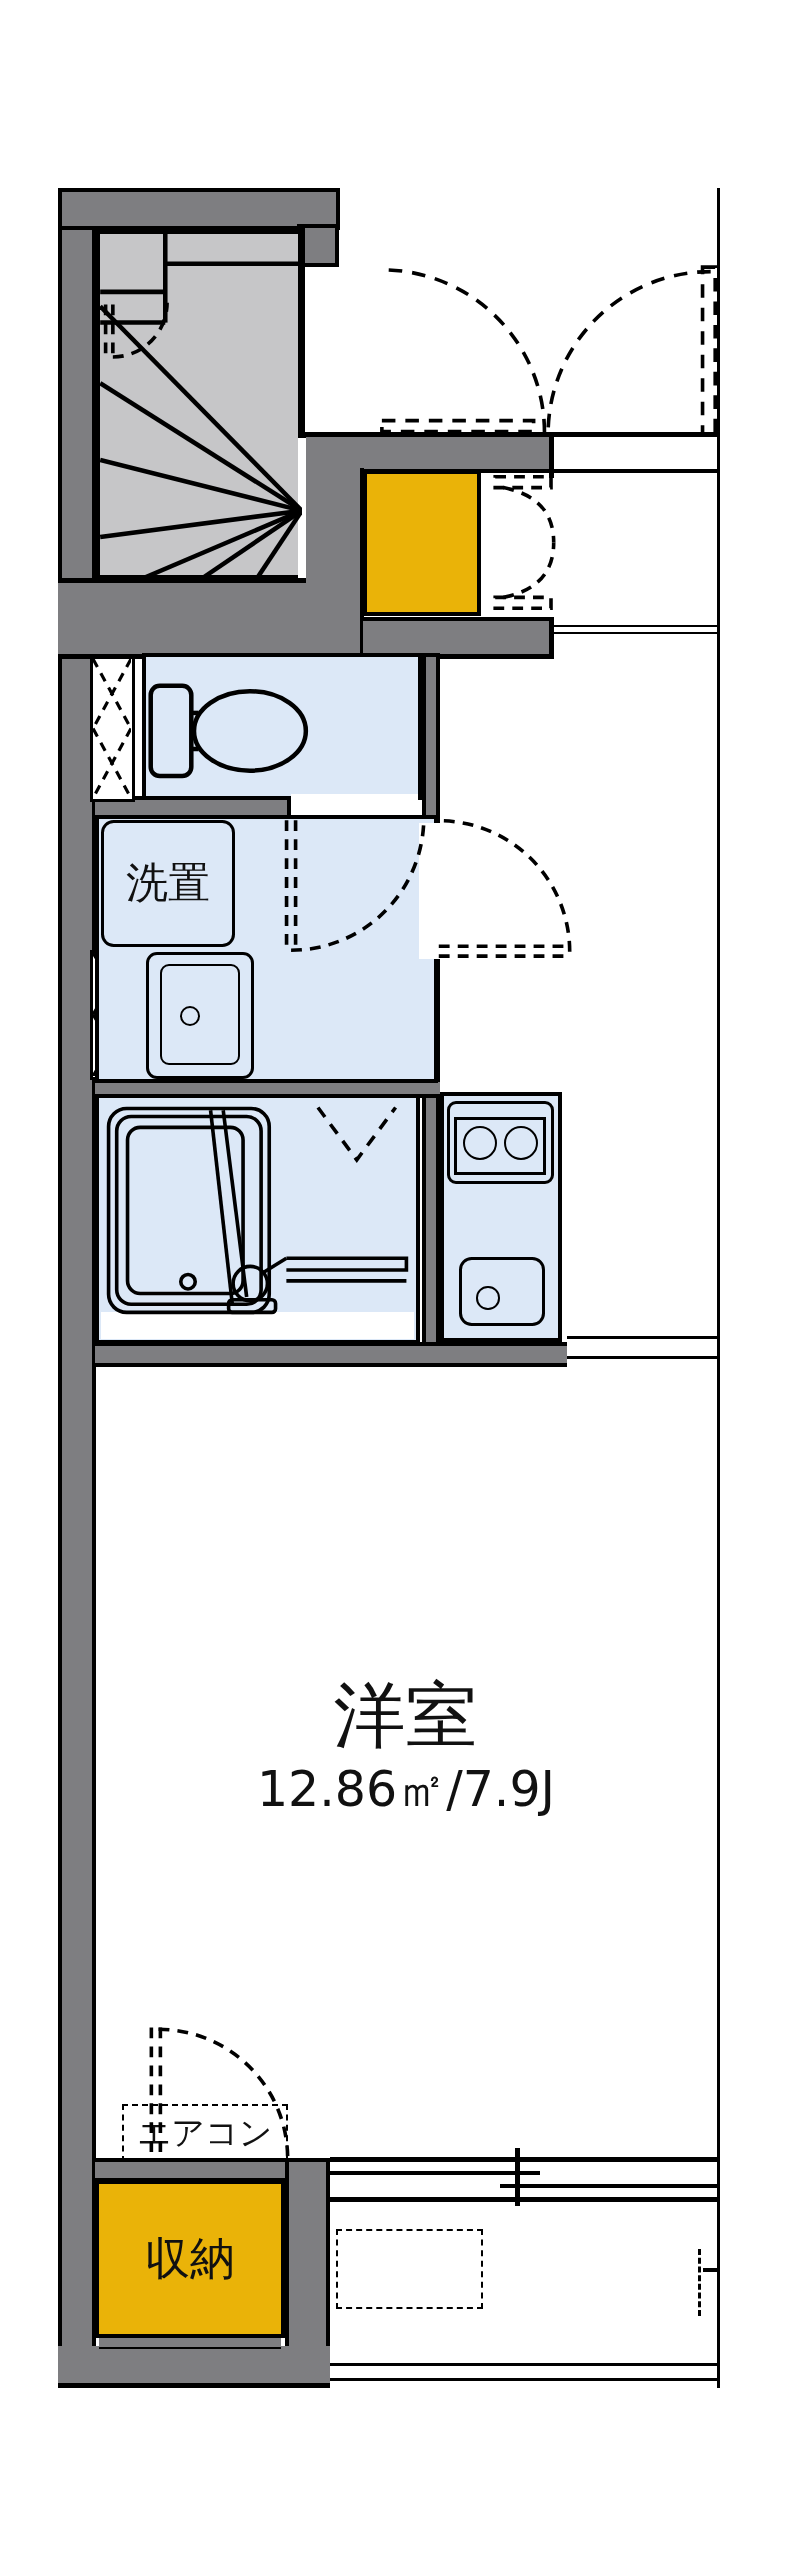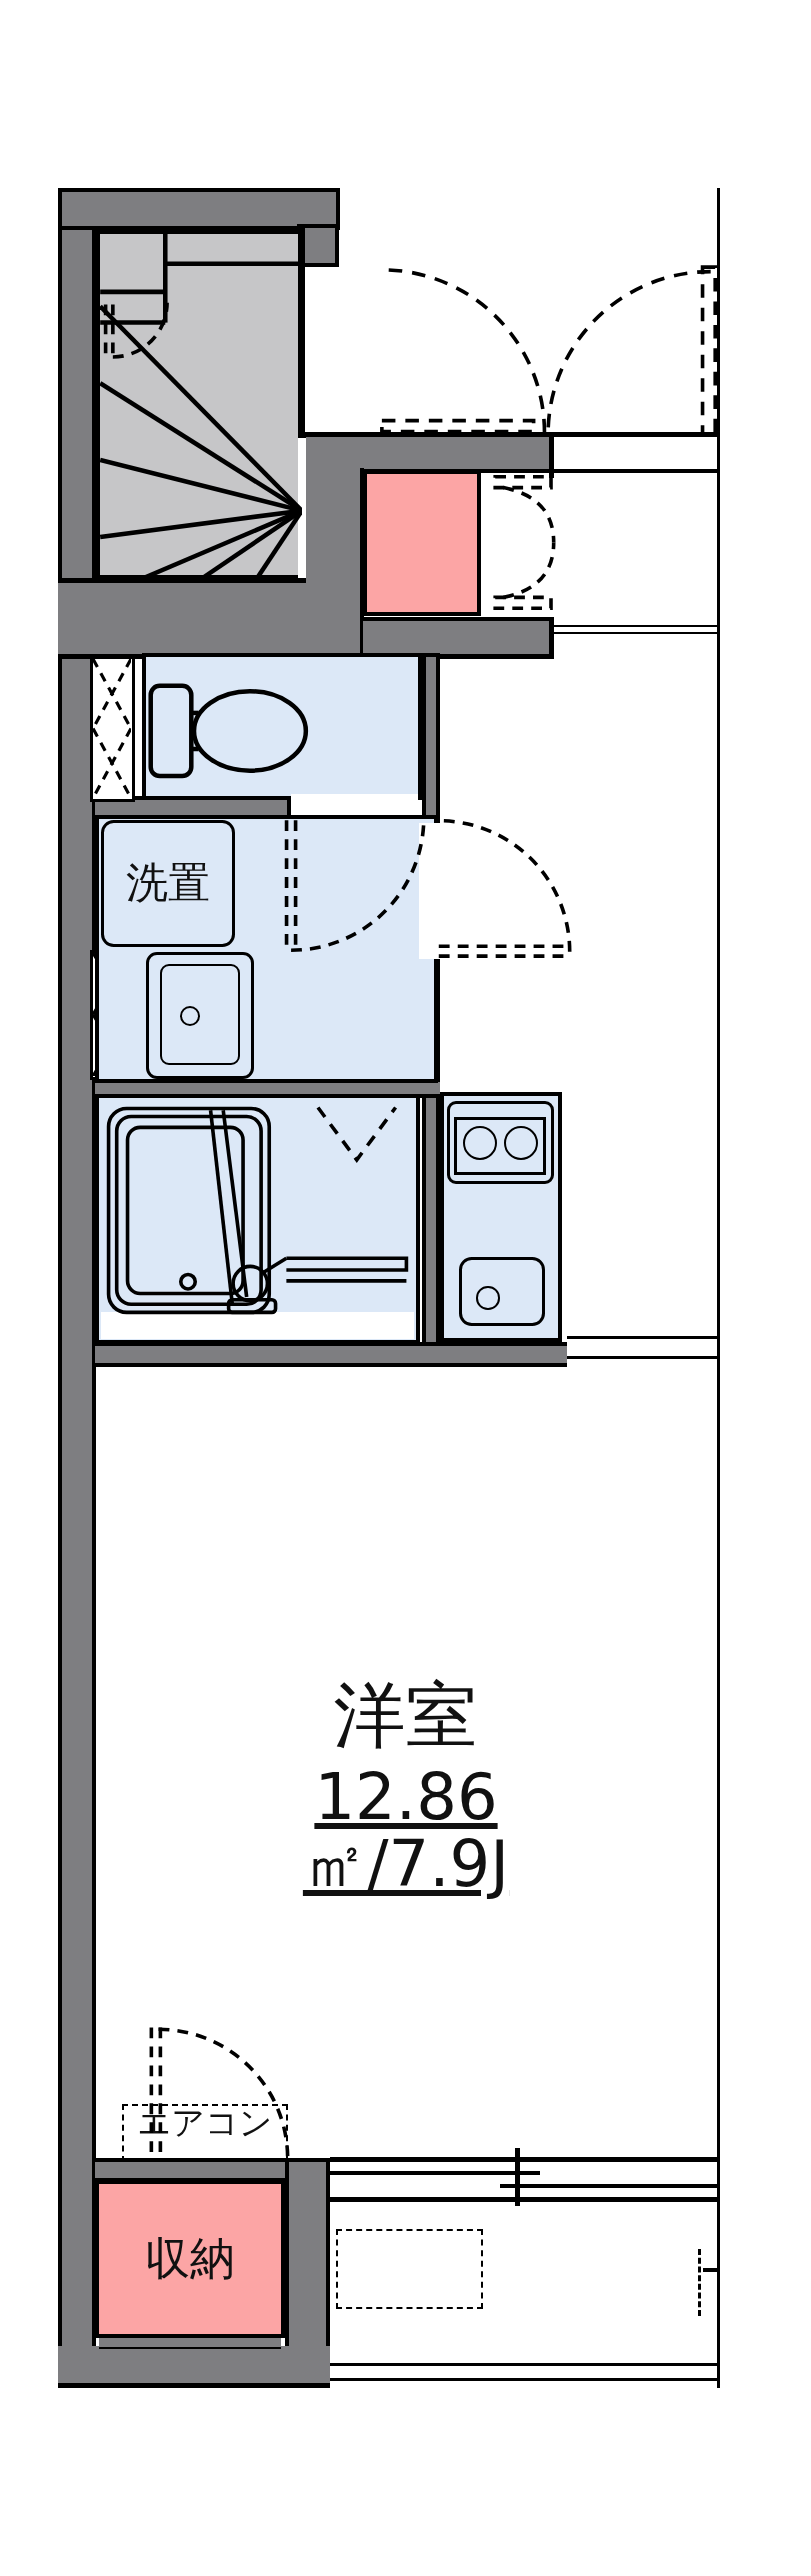--- a/index.html
+++ b/index.html
@@ -3,21 +3,21 @@
 <meta charset="utf-8">
 <style>
   html,body{margin:0;padding:0;background:#fff;}
   #canvas{position:relative;width:720px;height:2576px;background:#ffffff;
           font-family:"DejaVu Sans","Liberation Sans",sans-serif;overflow:hidden;}
   .abs{position:absolute;box-sizing:border-box;}
   .wall{background:#7e7e81;border:4.5px solid #000;}
   .wallnb{background:#7e7e81;}
   .blackbar{background:#000;}
   .room-blue{background:#dce8f7;border:4.5px solid #000;}
-  .room-cream{background:#fca5a5;border:4.5px solid #000;}
+  .room-cream{background:#eab308;border:4.5px solid #000;}
   .stairs{background:#c6c6c8;border:4.5px solid #000;border-right:none;}
   .label{color:#111;text-align:center;line-height:1.05;}
   .dashedbox{border:2.7px dashed #000;}
   svg{position:absolute;left:0;top:0;}
   .win{background:#fff;border:3.6px solid #000;}
 </style>
 </head>
 <body>
 
 <div id="canvas">
@@ -175,23 +175,23 @@
     <div class="abs" style="left:10px;top:21px;width:92px;height:58px;border:3.6px solid #000;"></div>
     <div class="abs" style="left:19px;top:30px;width:34px;height:34px;border:2.7px solid #000;border-radius:50%;"></div>
     <div class="abs" style="left:60px;top:30px;width:34px;height:34px;border:2.7px solid #000;border-radius:50%;"></div>
     <div class="abs" style="left:15.4px;top:161px;width:86px;height:69px;border:3.6px solid #000;border-radius:12.7px;"></div>
     <div class="abs" style="left:32px;top:190px;width:23.5px;height:23.5px;border:2.7px solid #000;border-radius:50%;"></div>
   </div>
 
   <div class="abs" style="left:567px;top:1336px;width:150px;height:22.6px;background:#fff;border-top:3.6px solid #000;border-bottom:3.6px solid #000;"></div>
 
   <div class="abs label" style="left:270px;top:1678px;width:271px;font-size:72px;">洋室</div>
-  <div class="abs label" style="left:225px;top:1764px;width:362px;font-size:64px;text-decoration:underline;">12.86㎡/7.9J</div>
-
-  <div class="abs dashedbox" style="left:122px;top:2104px;width:166px;height:58px;display:flex;align-items:flex-start;justify-content:center;">
+  <div class="abs label" style="left:225px;top:1764px;width:362px;font-size:49px;">12.86㎡/7.9J</div>
+
+  <div class="abs dashedbox" style="left:122px;top:2104px;width:166px;height:58px;display:flex;align-items:center;justify-content:center;">
     <span class="label" style="font-size:33px;">エアコン</span>
   </div>
   <svg class="abs" style="left:145px;top:2023px;" width="149" height="139" viewBox="0 0 165 154">
     <g stroke="#000" stroke-width="4" fill="none" stroke-dasharray="12 9">
       <line x1="7" y1="5" x2="7" y2="150"></line>
         <line x1="17" y1="5" x2="17" y2="150"></line>
       <path d="M 15 7 A 143 143 0 0 1 158 150"></path>
     </g>
   </svg>
 

